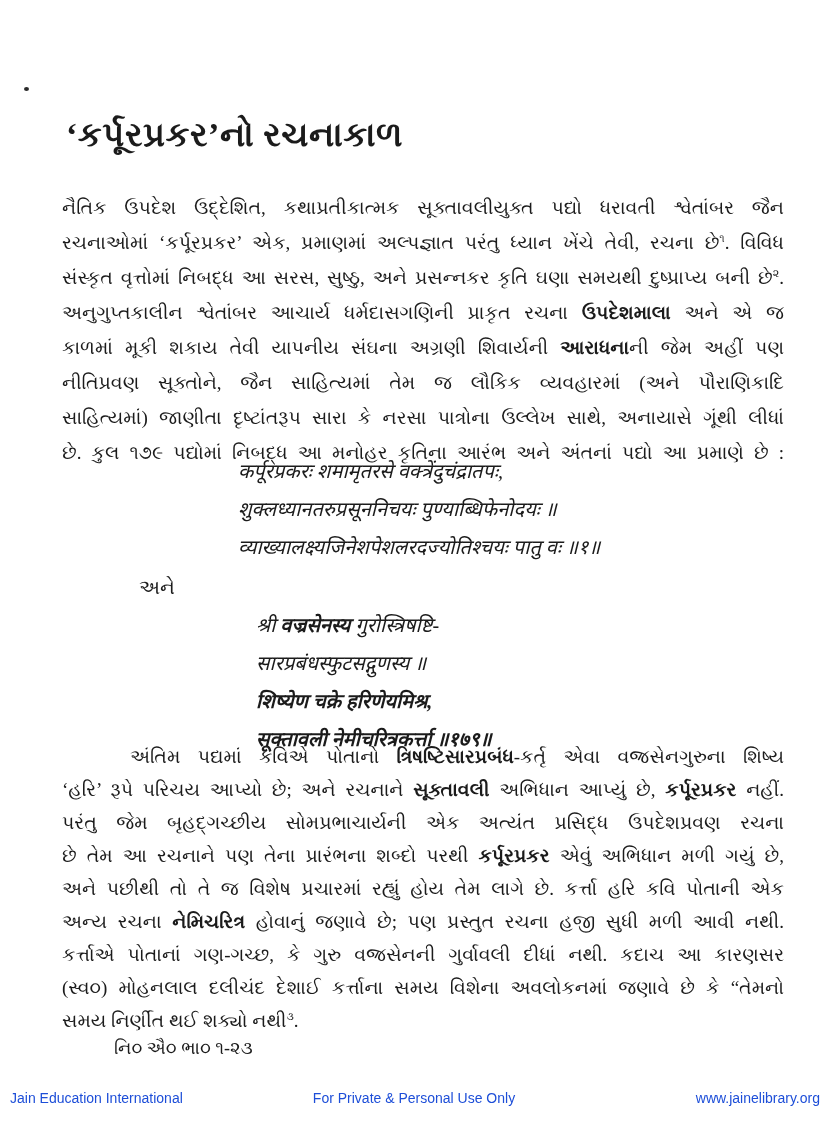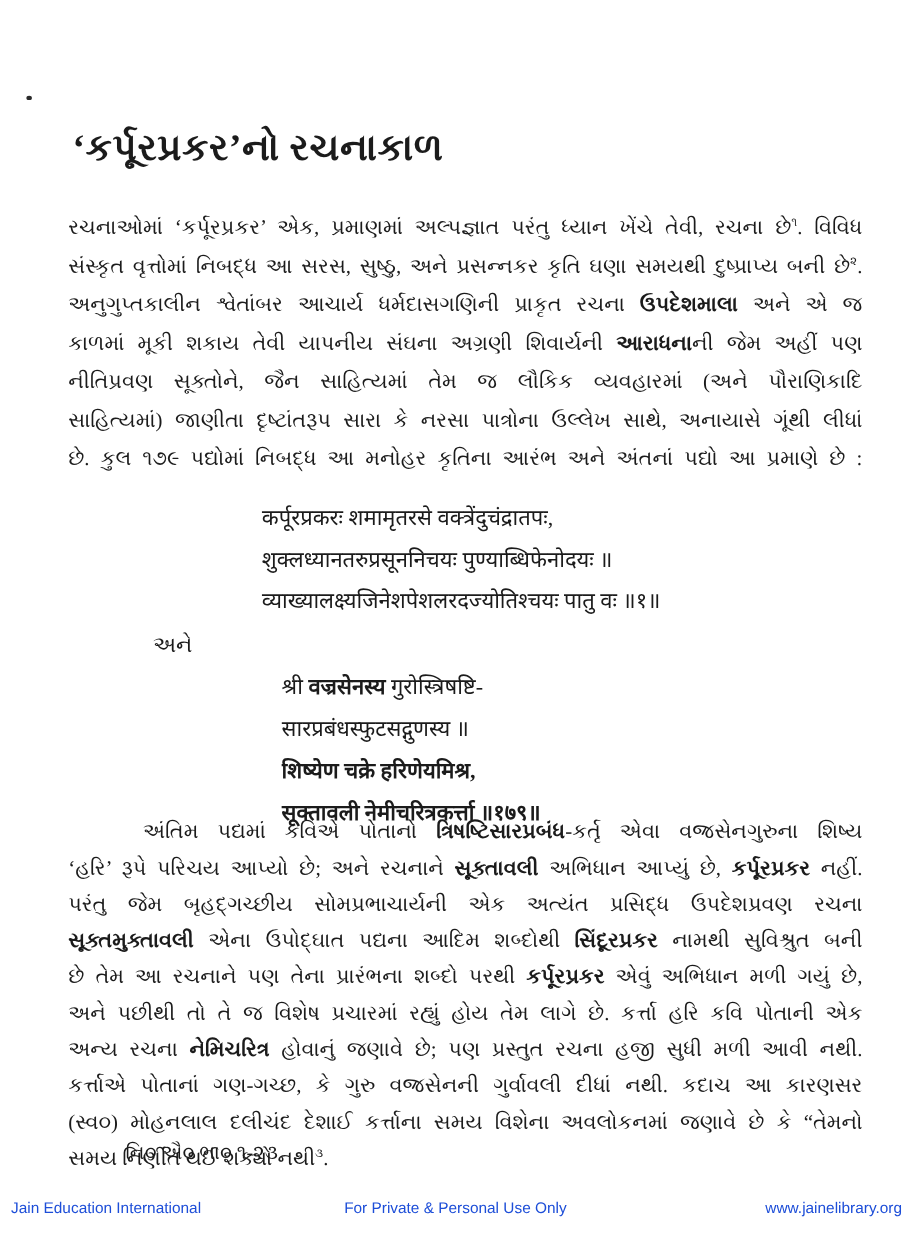--- a/index.html
+++ b/index.html
@@ -33,21 +33,21 @@
     overflow: hidden;
   }
   .tline.noj { text-align: left; text-align-last: left; }
   .b { font-weight: 700; }
   sup { font-size: 0.58em; line-height: 0; }
 
   .para1 { left: 62px; top: 190px; width: 722px; font-size: 19px; }
   .para1 .tline { height: 35px; line-height: 35px; }
 
   .verse { font-size: 20px; }
-  .verse .tline { height: 38px; line-height: 38px; text-align: right; text-align-last: left; white-space: nowrap; }
+  .verse .tline { height: 38px; line-height: 38px; text-align: right; text-align-last: left; white-space: nowrap; font-style: italic; }
 
   .verse1 { left: 238px; top: 452px; width: 420px; }
 
   .connector { position: absolute; left: 139px; top: 576px; font-size: 20px; }
 
   .verse2 { left: 256px; top: 606px; width: 420px; }
 
   .para2 { left: 62px; top: 740px; width: 722px; font-size: 19px; }
   .para2 .tline { height: 33px; line-height: 33px; }
   .para2 .tline:first-child { text-indent: 68px; }
@@ -67,20 +67,21 @@
 </head>
 <body>
 
 <div class="page">
 
   <div class="speck"></div>
 
   <h1 class="doc-title">‘કર્પૂરપ્રકર’નો રચનાકાળ</h1>
 
   <div class="textblock para1">
+      <div class="tline"><span>નૈતિક ઉપદેશ ઉદ્દેશિત, કથાપ્રતીકાત્મક સૂક્તાવલીયુક્ત પદ્યો ધરાવતી શ્વેતાંબર જૈન</span></div>
       <div class="tline"><span>રચનાઓમાં ‘કર્પૂરપ્રકર’ એક, પ્રમાણમાં અલ્પજ્ઞાત પરંતુ ધ્યાન ખેંચે તેવી, રચના છે</span><sup>૧</sup><span>. વિવિધ</span></div>
       <div class="tline"><span>સંસ્કૃત વૃત્તોમાં નિબદ્ધ આ સરસ, સુષ્ઠુ, અને પ્રસન્નકર કૃતિ ઘણા સમયથી દુષ્પ્રાપ્ય બની છે</span><sup>૨</sup><span>.</span></div>
       <div class="tline"><span>અનુગુપ્તકાલીન શ્વેતાંબર આચાર્ય ધર્મદાસગણિની પ્રાકૃત રચના </span><span class="b">ઉપદેશમાલા</span><span> અને એ જ</span></div>
       <div class="tline"><span>કાળમાં મૂકી શકાય તેવી યાપનીય સંઘના અગ્રણી શિવાર્યની </span><span class="b">આરાધના</span><span>ની જેમ અહીં પણ</span></div>
       <div class="tline"><span>નીતિપ્રવણ સૂક્તોને, જૈન સાહિત્યમાં તેમ જ લૌકિક વ્યવહારમાં (અને પૌરાણિકાદિ</span></div>
       <div class="tline"><span>સાહિત્યમાં) જાણીતા દૃષ્ટાંતરૂપ સારા કે નરસા પાત્રોના ઉલ્લેખ સાથે, અનાયાસે ગૂંથી લીધાં</span></div>
       <div class="tline"><span>છે. કુલ ૧૭૯ પદ્યોમાં નિબદ્ધ આ મનોહર કૃતિના આરંભ અને અંતનાં પદ્યો આ પ્રમાણે છે :</span></div>
     </div>
 
   <div class="textblock verse verse1">
@@ -95,21 +96,20 @@
       <div class="tline noj"><span>श्री </span><span class="b">वज्रसेनस्य</span><span> गुरोस्त्रिषष्टि-</span></div>
       <div class="tline noj"><span>सारप्रबंधस्फुटसद्गुणस्य ॥</span></div>
       <div class="tline noj"><span class="b">शिष्येण चक्रे हरिणेयमिश्र,</span></div>
       <div class="tline noj"><span class="b">सूक्तावली नेमीचरित्रकर्त्ता ॥१७९॥</span></div>
     </div>
 
   <div class="textblock para2">
       <div class="tline"><span>અંતિમ પદ્યમાં કવિએ પોતાનો </span><span class="b">ત્રિષષ્ટિસારપ્રબંધ</span><span>-કર્તૃ એવા વજ્રસેનગુરુના શિષ્ય</span></div>
       <div class="tline"><span>‘હરિ’ રૂપે પરિચય આપ્યો છે; અને રચનાને </span><span class="b">સૂક્તાવલી</span><span> અભિધાન આપ્યું છે, </span><span class="b">કર્પૂરપ્રકર</span><span> નહીં.</span></div>
       <div class="tline"><span>પરંતુ જેમ બૃહદ્ગચ્છીય સોમપ્રભાચાર્યની એક અત્યંત પ્રસિદ્ધ ઉપદેશપ્રવણ રચના</span></div>
-      <div class="tline"><span class="b">સૂક્તમુક્તાવલી</span><span> એના ઉપોદ્ઘાત પદ્યના આદિમ શબ્દોથી </span><span class="b">સિંદૂરપ્રકર</span><span> નામથી સુવિશ્રુત બની</span></div>
       <div class="tline"><span>છે તેમ આ રચનાને પણ તેના પ્રારંભના શબ્દો પરથી </span><span class="b">કર્પૂરપ્રકર</span><span> એવું અભિધાન મળી ગયું છે,</span></div>
       <div class="tline"><span>અને પછીથી તો તે જ વિશેષ પ્રચારમાં રહ્યું હોય તેમ લાગે છે. કર્ત્તા હરિ કવિ પોતાની એક</span></div>
       <div class="tline"><span>અન્ય રચના </span><span class="b">નેમિચરિત્ર</span><span> હોવાનું જણાવે છે; પણ પ્રસ્તુત રચના હજી સુધી મળી આવી નથી.</span></div>
       <div class="tline"><span>કર્ત્તાએ પોતાનાં ગણ-ગચ્છ, કે ગુરુ વજ્રસેનની ગુર્વાવલી દીધાં નથી. કદાચ આ કારણસર</span></div>
       <div class="tline"><span>(સ્વ૦) મોહનલાલ દલીચંદ દેશાઈ કર્ત્તાના સમય વિશેના અવલોકનમાં જણાવે છે કે “તેમનો</span></div>
       <div class="tline noj"><span>સમય નિર્ણીત થઈ શક્યો નથી</span><sup>૩</sup><span>.</span></div>
     </div>
 
   <div class="footnote">નિ૦ ઐ૦ ભા૦ ૧-૨૩</div>
 

